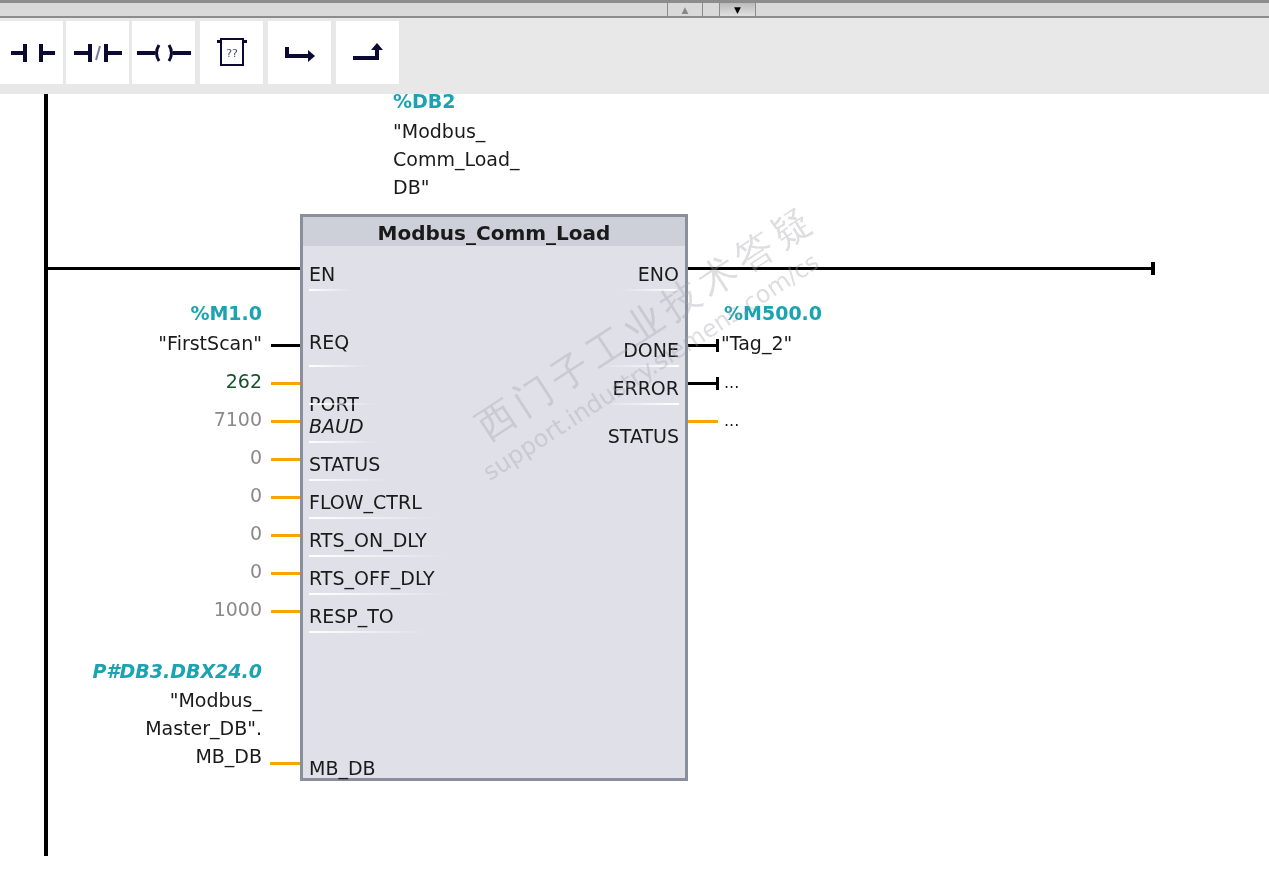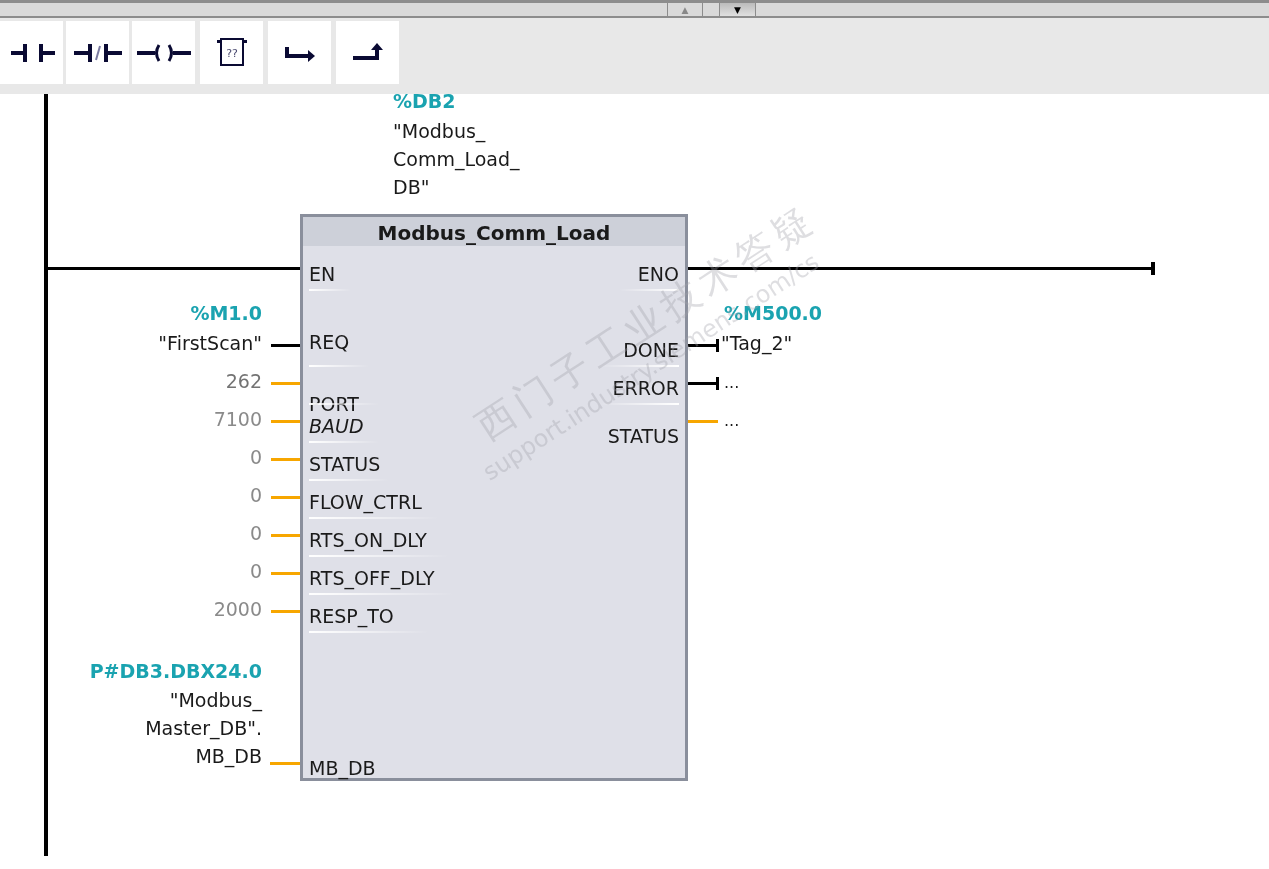--- a/index.html
+++ b/index.html
@@ -16,21 +16,21 @@
   .toolbar { position:absolute; left:0; top:18px; width:1269px; height:76px; background:#e8e8e8; }
   .tb-btn { position:absolute; top:3px; width:63px; height:63px; background:#ffffff; display:flex; align-items:center; justify-content:center; cursor:pointer; }
   .tb-btn svg { display:block; }
   .rail { position:absolute; left:44px; top:94px; width:4px; height:762px; background:#000; }
   .wire { position:absolute; background:#000; }
   .wire.orange { background:#f7a600; }
   .endcap { position:absolute; width:4px; background:#000; }
   .txt { position:absolute; font-size:19px; white-space:nowrap; line-height:22px; }
   .addr { color:#1aa3b0; font-weight:bold; font-size:19px; }
   .tag { color:#1a1a1a; }
-  .num-blue { color:#737373; }
+  .num-blue { color:#14532d; }
   .num-gray { color:#8a8a8a; }
   .right { text-align:right; }
   .center { text-align:left; }
   
   .fb { position:absolute; left:300px; top:214px; width:388px; height:567px; background:#dfe0e8; border:3px solid #8a8f9c; box-sizing:border-box; }
   .fb-title { position:absolute; left:0; top:0; width:100%; height:29px; background:#cdd0d9; font-weight:bold; font-size:20px; color:#1a1a1a; text-align:center; line-height:32px; }
   .pin { position:absolute; font-size:19px; color:#1a1a1a; line-height:22px; }
   .pin.l { left:6px; }
   .pin.r { right:6px; text-align:right; }
   .pin-ul { position:absolute; height:2px; background:linear-gradient(90deg,#ffffff,rgba(255,255,255,0)); }
@@ -160,24 +160,24 @@
 
 <div class="txt num-gray right" style="left:100px; top:484px; width:162px;">0</div>
 <div class="wire orange" style="left:271px; top:496px; width:29px; height:3px;"></div>
 
 <div class="txt num-gray right" style="left:100px; top:522px; width:162px;">0</div>
 <div class="wire orange" style="left:271px; top:534px; width:29px; height:3px;"></div>
 
 <div class="txt num-gray right" style="left:100px; top:560px; width:162px;">0</div>
 <div class="wire orange" style="left:271px; top:572px; width:29px; height:3px;"></div>
 
-<div class="txt num-gray right" style="left:100px; top:598px; width:162px;">2000</div>
+<div class="txt num-gray right" style="left:100px; top:598px; width:162px;">1000</div>
 <div class="wire orange" style="left:271px; top:610px; width:29px; height:3px;"></div>
 
-<div class="txt addr right" style="left:60px; top:660px; width:202px;">P#DB3.DBX24.0</div>
+<div class="txt addr right" style="left:60px; top:660px; width:202px;font-style:italic;">P#DB3.DBX24.0</div>
 <div class="txt tag right" style="left:60px; top:689px; width:202px;">"Modbus_</div>
 <div class="txt tag right" style="left:60px; top:717px; width:202px;">Master_DB".</div>
 <div class="txt tag right" style="left:60px; top:745px; width:202px;">MB_DB</div>
 <div class="wire orange" style="left:270px; top:762px; width:30px; height:3px;"></div>
 
 <div class="txt addr" style="left:724px; top:302px;">%M500.0</div>
 <div class="wire" style="left:688px; top:344px; width:30px; height:3px;"></div>
 <div class="endcap" style="left:716px; top:339px; height:13px; width:3px;"></div>
 <div class="txt tag" style="left:721px; top:332px;">"Tag_2"</div>
 

